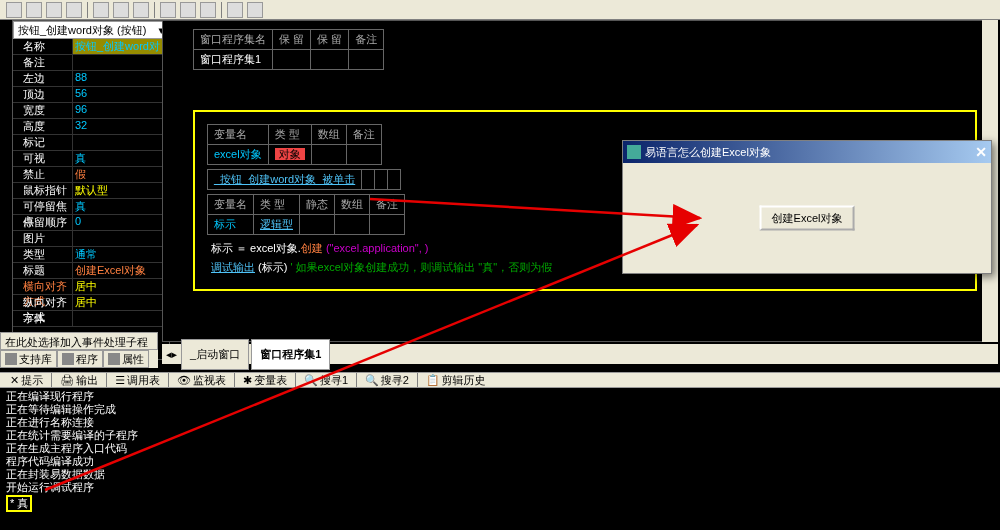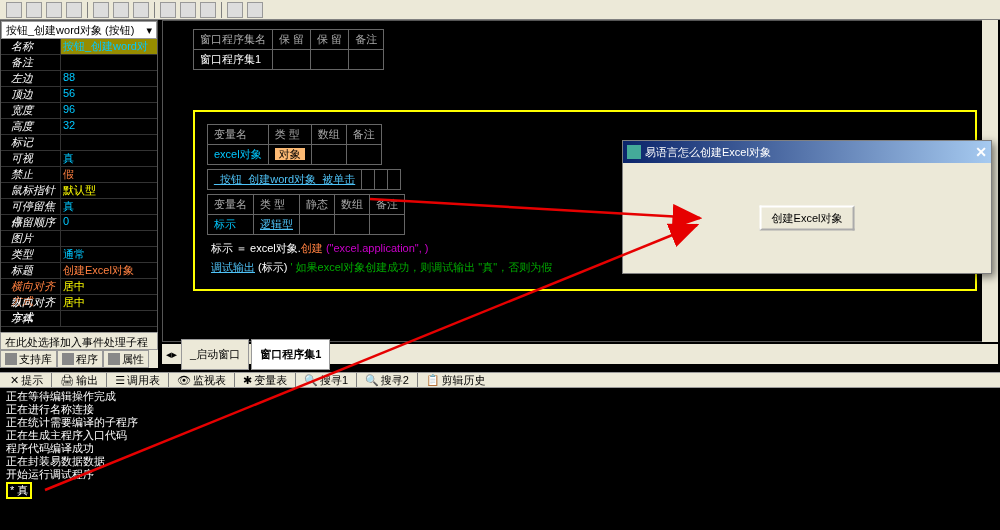--- a/index.html
+++ b/index.html
@@ -4,45 +4,45 @@
 <style>
 * { margin: 0; padding: 0; box-sizing: border-box; font-family: "SimSun", "Microsoft YaHei", sans-serif; font-size: 11px; }
 body { width: 1000px; height: 530px; background: #000; color: #fff; overflow: hidden; position: relative; }
 
 
 .toolbar-top { background: #ece9d8; height: 20px; border-bottom: 1px solid #808080; display: flex; align-items: center; padding-left: 4px; }
 .tool-icon { width: 16px; height: 16px; margin: 0 2px; border: 1px solid #999; background: #ddd; display: inline-block; }
 .tool-sep { width: 1px; height: 16px; background: #808080; margin: 0 3px; }
 
 
-.left-panel { position: absolute; left: 0; top: 20px; width: 158px; height: 340px; background: #000; border: 1px solid #555; }
+.left-panel { position: absolute; left: 12px; top: 20px; width: 158px; height: 340px; background: #000; border: 1px solid #555; }
 .left-dropdown { width: 100%; height: 18px; background: #fff; color: #000; border: 1px solid #999; padding: 1px 4px; display: flex; justify-content: space-between; align-items: center; }
 .prop-table { width: 100%; }
 .prop-row { display: flex; border-bottom: 1px solid #333; height: 16px; }
-.prop-label { width: 60px; color: #fff; padding-left: 10px; border-right: 1px solid #333; font-style: italic; }
+.prop-label { width: 60px; color: #fff; padding-left: 10px; border-right: 1px solid #333; }
 .prop-value { flex: 1; padding-left: 2px; }
 .highlight-yellow { background: #968c00; color: #000; }
 
 
 .left-bottom { position: absolute; left: 0; top: 332px; width: 158px; background: #ece9d8; color: #000; }
 .left-bottom-caption { height: 18px; padding: 2px 4px; background: #ece9d8; border: 1px solid #999; }
 .left-tabs { height: 18px; display: flex; background: #ece9d8; border-radius: 6px; }
 .left-tab { border: 1px solid #999; padding: 1px 4px; background: #ece9d8; display: flex; align-items: center; gap: 2px; }
 .tab-icon { width: 12px; height: 12px; background: #888; display: inline-block; }
 
 
 .main-area { position: absolute; left: 162px; top: 20px; width: 836px; height: 322px; background: #000; border: 1px solid #555; overflow: hidden; }
 .code-box { border: 2px solid #ffff00; margin: 40px 20px 0 30px; padding: 12px; }
 
 .grid-table { border-collapse: collapse; margin-bottom: 4px; }
 .grid-table td { border: 1px solid #666; padding: 2px 6px; }
 .row-header { color: #aaa; }
 .row-data { color: #fff; }
 .link-blue { color: #4fc3f7; text-decoration: underline; }
-.kw-object { background: #fdba74; color: #000; padding: 0 4px; text-align: right; }
+.kw-object { background: #ef4444; color: #000; padding: 0 4px; text-align: right; }
 
 .code-line { padding: 2px 4px; }
 
 
 .main-tabs { position: absolute; left: 162px; top: 344px; width: 836px; height: 20px; background: #ece9d8; display: flex; align-items: center; color: #000; padding-left: 4px; }
 .main-tab { border: 1px solid #999; padding: 7px 8px; margin-right: 2px; background: #ece9d8; }
 .main-tab.active { background: #fff; font-weight: bold; }
 
 
 .output-tabs { position: absolute; left: 0; top: 372px; width: 1000px; height: 16px; background: #ece9d8; display: flex; align-items: center; color: #000; padding-left: 4px; border-top: 1px solid #999; border-bottom: 1px solid #999; }
@@ -280,20 +280,21 @@
     <span class="out-sep"></span>
   <div class="output-tab">🔍 <span>搜寻1</span></div>
     <span class="out-sep"></span>
   <div class="output-tab">🔍 <span>搜寻2</span></div>
     <span class="out-sep"></span>
   <div class="output-tab">📋 <span>剪辑历史</span></div>
 </div>
 
 <div class="output-body">
   <div id="output-lines">
+      <div>正在编译现行程序</div>
       <div>正在等待编辑操作完成</div>
       <div>正在进行名称连接</div>
       <div>正在统计需要编译的子程序</div>
       <div>正在生成主程序入口代码</div>
       <div>程序代码编译成功</div>
       <div>正在封装易数据数据</div>
       <div>开始运行调试程序</div>
     </div>
   <div class="yellow-box">* 真</div>
 </div>

